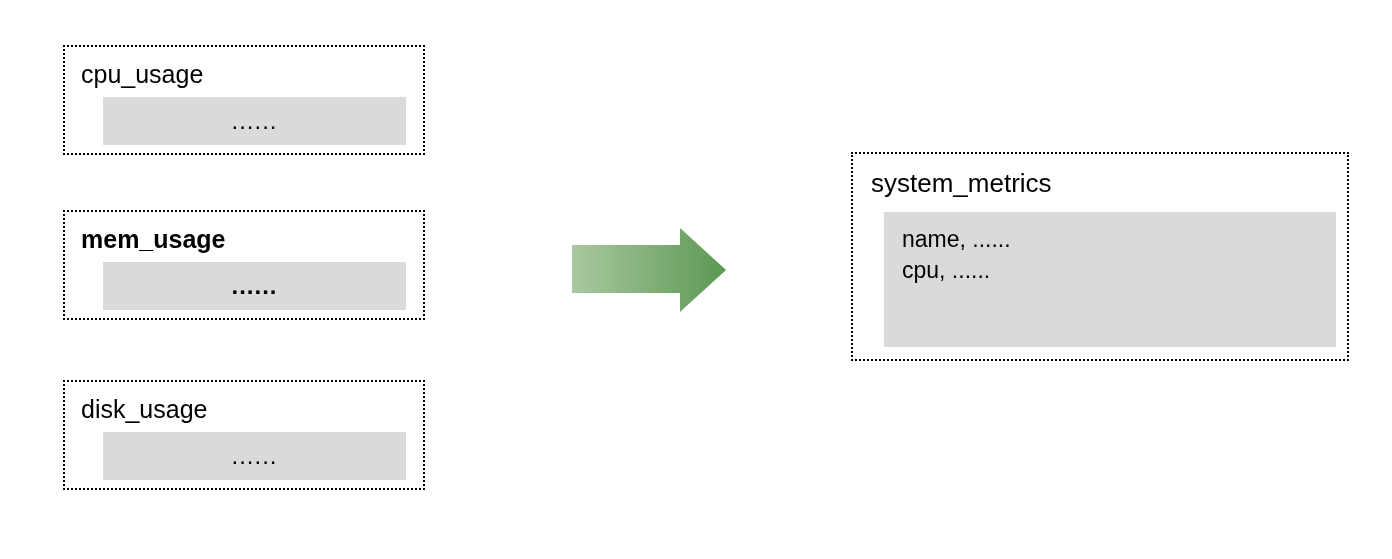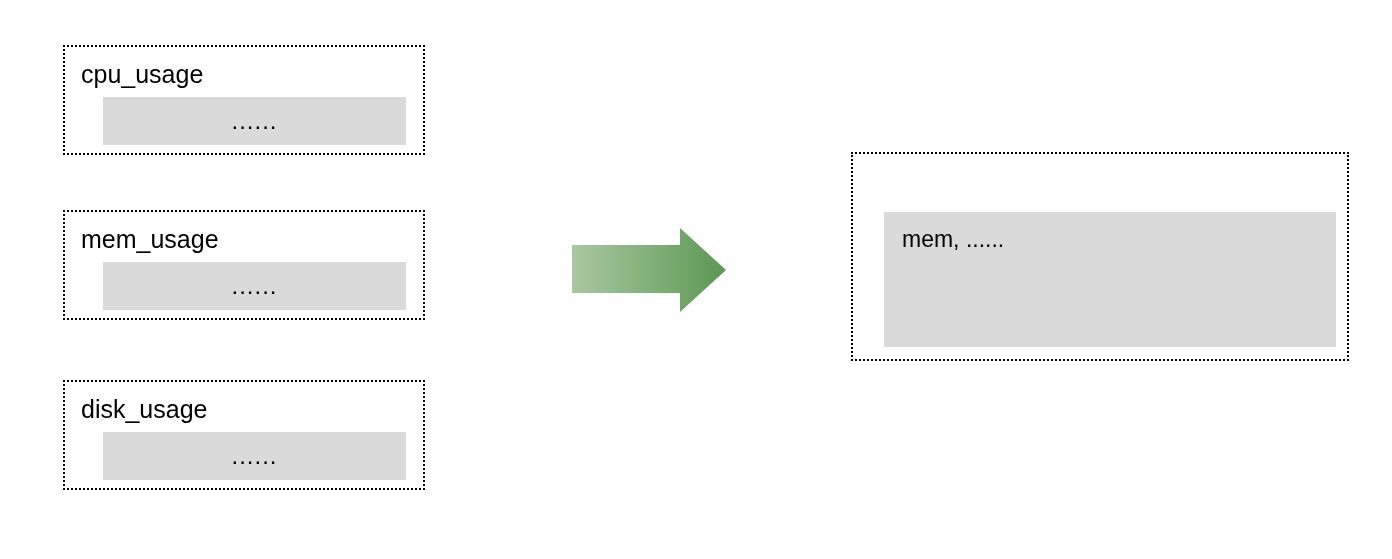--- a/index.html
+++ b/index.html
@@ -45,21 +45,21 @@
     background: #dadada;
     color: #000000;
     font-size: 24px;
     line-height: 48px;
     text-align: center;
     letter-spacing: 1px;
   }
 
   
   #box-cpu  { left: 63px;  top: 45px;  width: 362px; height: 110px; }
-  #box-mem  { left: 63px;  top: 210px; width: 362px; height: 110px; }
+  #box-mem  { left: 63px;  top: 210px; width: 362px; height: 110px; font-weight: bold; }
   #box-disk { left: 63px;  top: 380px; width: 362px; height: 110px; text-decoration: underline; }
 
   
   .arrow-wrap {
     position: absolute;
     left: 570px;
     top: 226px;
     width: 158px;
     height: 88px;
   }
@@ -124,18 +124,20 @@
         <linearGradient id="arrowGrad" x1="0" y1="0" x2="1" y2="0">
           <stop offset="0%" stop-color="#a9c8a0"></stop>
           <stop offset="100%" stop-color="#5b9852"></stop>
         </linearGradient>
       </defs>
       <polygon points="2,19 110,19 110,2 156,44 110,86 110,67 2,67" fill="url(#arrowGrad)"></polygon>
     </svg>
   </div>
 
   <div id="box-target">
+    <div class="src-title">system_metrics</div>
     <div class="target-body">
-      <div class="target-row">mem, ......</div>
+      <div class="target-row">name, ......</div>
+      <div class="target-row">cpu, ......</div>
     </div>
   </div>
 
 </div>
 
 </body></html>

